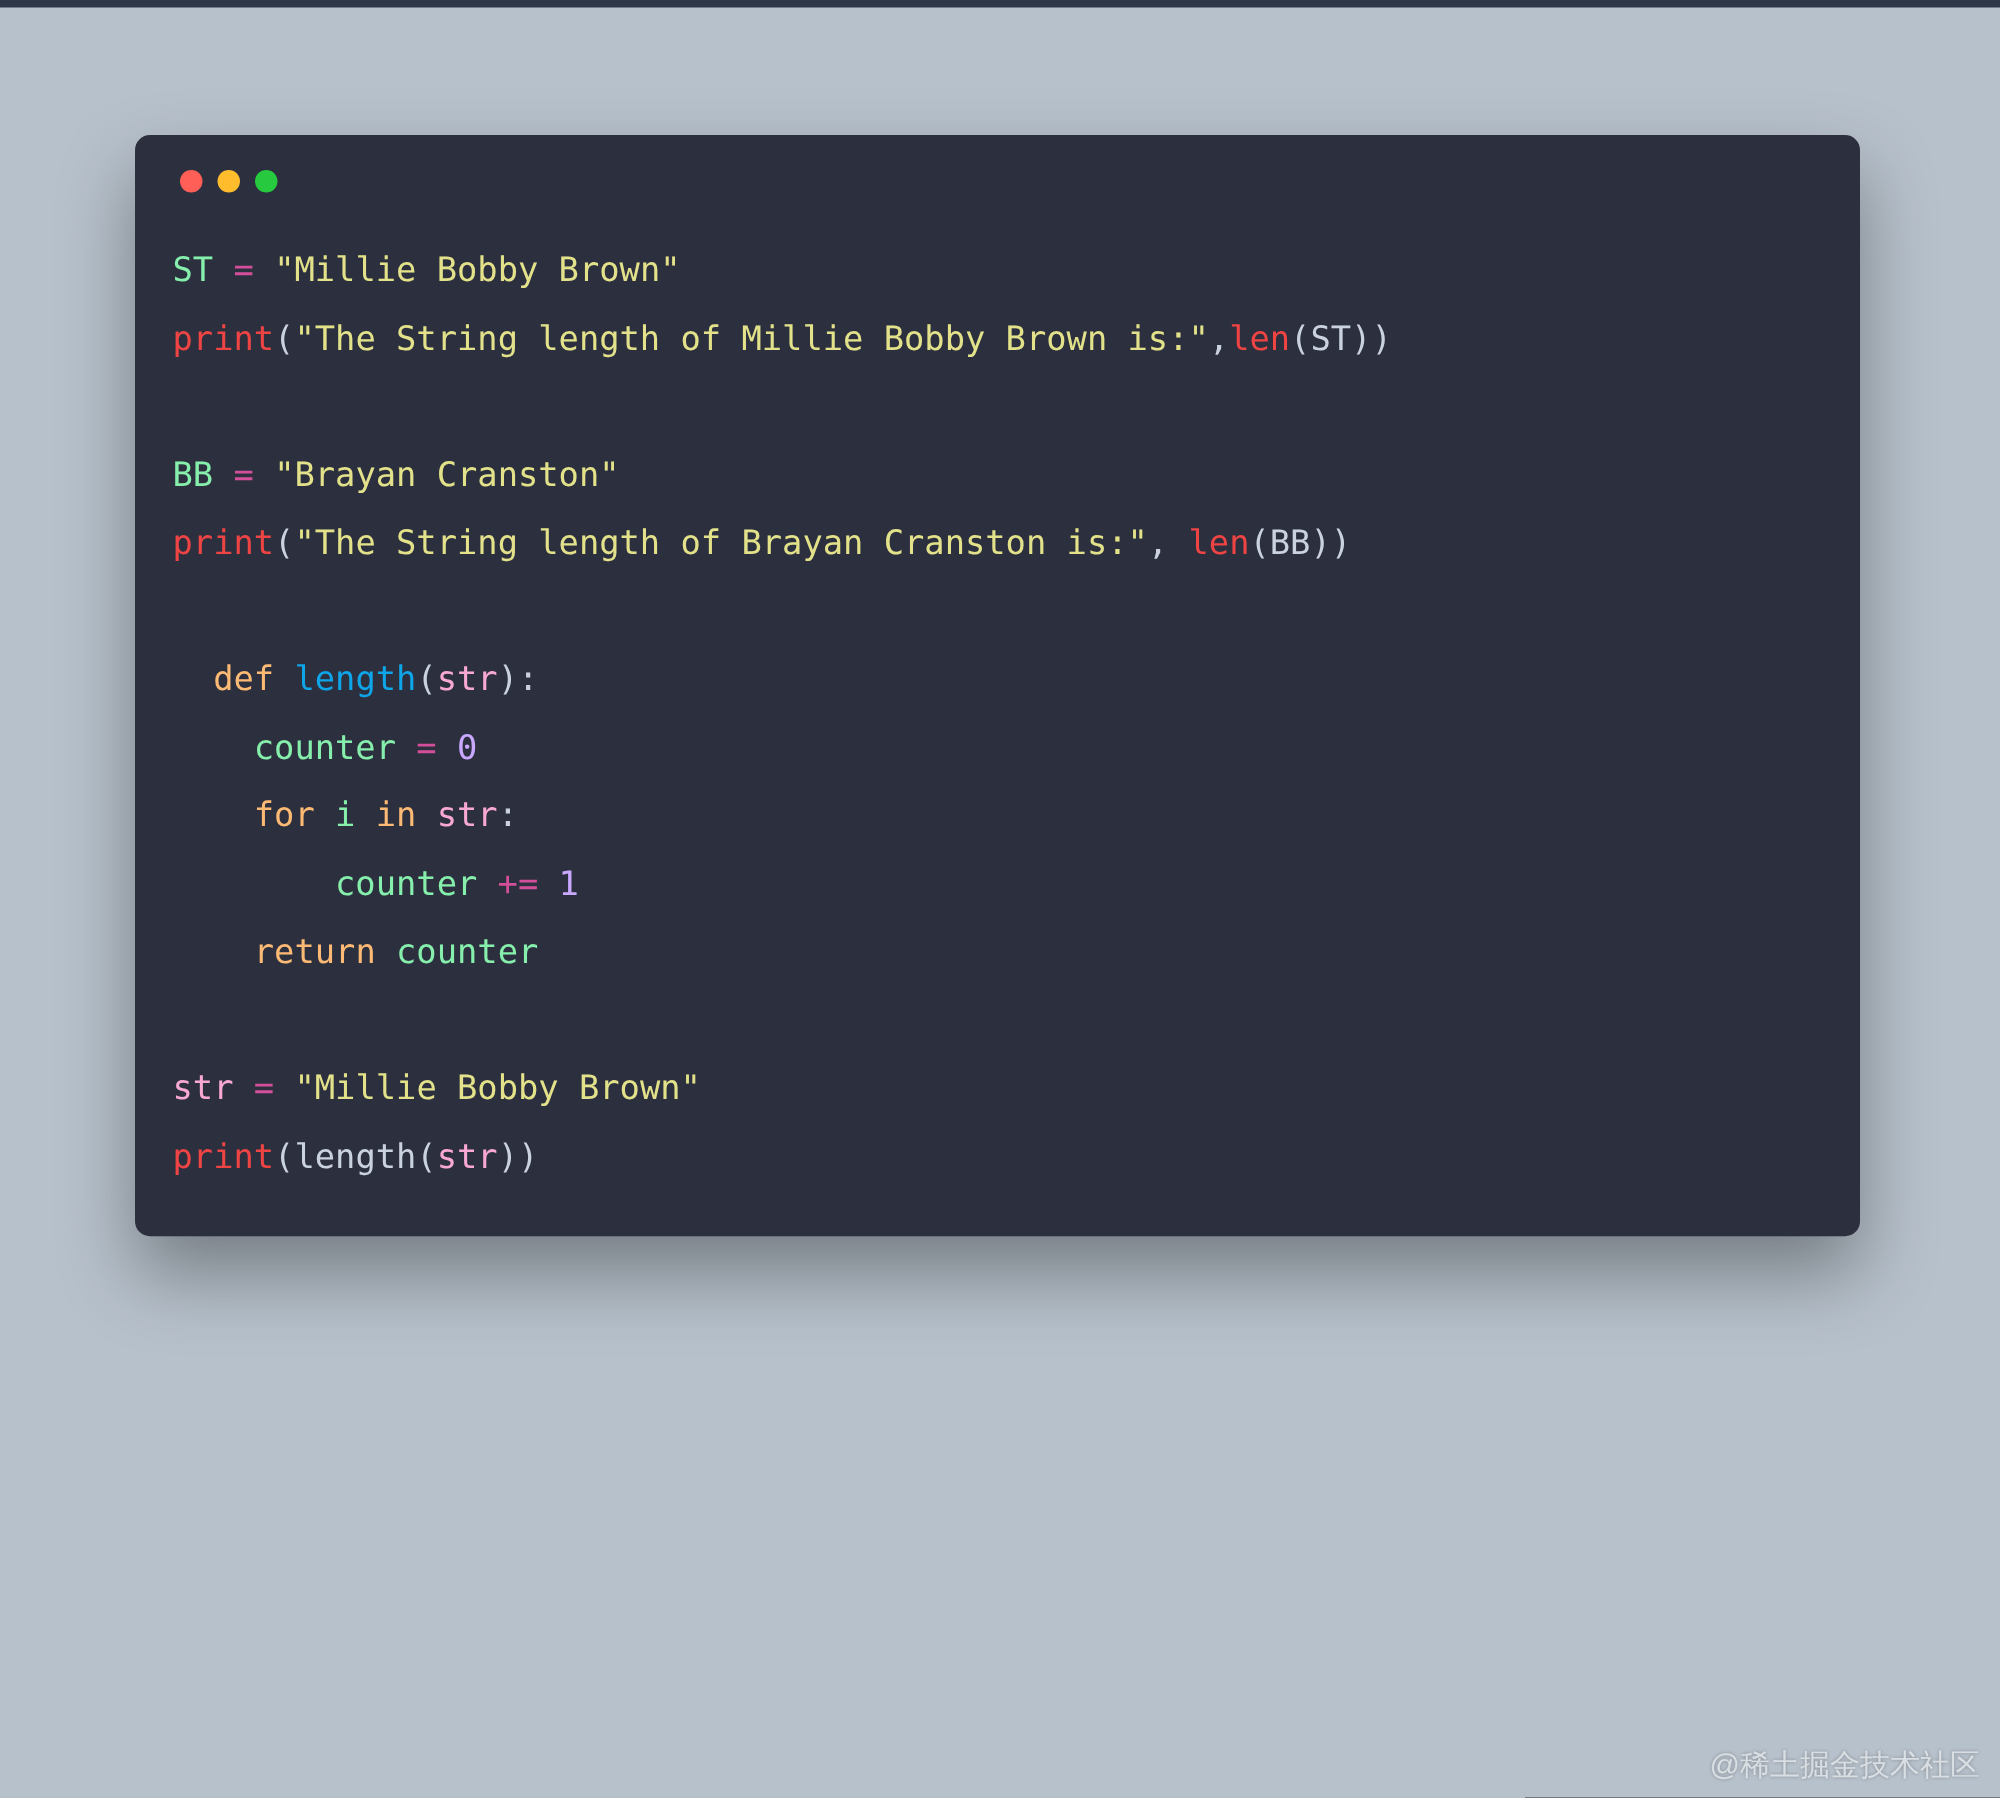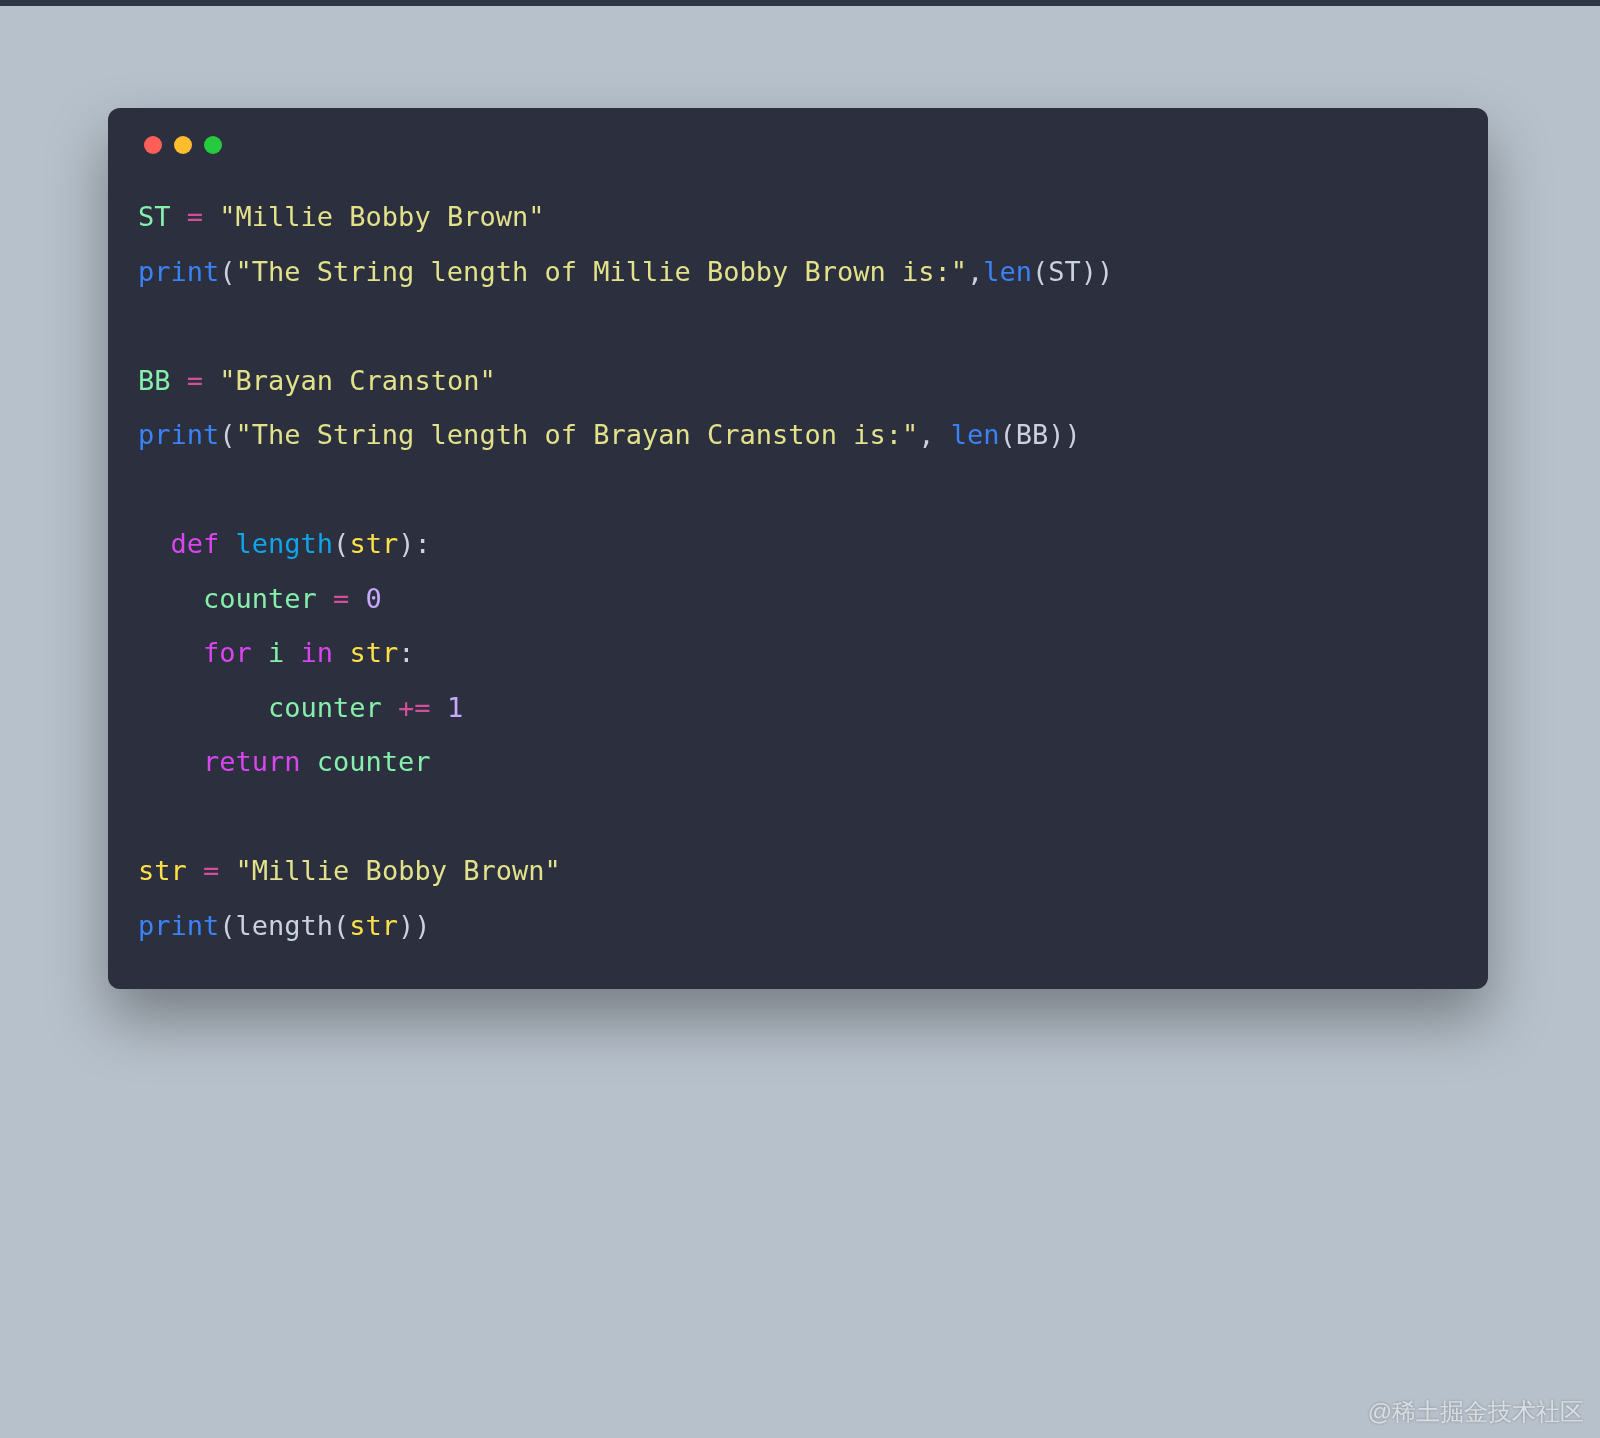--- a/index.html
+++ b/index.html
@@ -41,25 +41,25 @@
   .dot.green { background: #27c93f; }
   .code {
     font-size: 27px;
     line-height: 2.02;
     color: #cbd2df;
     white-space: pre;
   }
   .tok-var   { color: #86efac; }
   .tok-op    { color: #d34f9a; }
   .tok-str   { color: #e3e28a; }
-  .tok-func  { color: #3b82f6; }
+  .tok-func  { color: #ef4444; }
   .tok-punc  { color: #cbd2df; }
-  .tok-kw    { color: #d946ef; }
+  .tok-kw    { color: #fdba74; }
   .tok-def   { color: #0ea5e9; }
-  .tok-param { color: #fde047; }
+  .tok-param { color: #f9a8d4; }
   .tok-num   { color: #c9a8ff; }
   .watermark {
     position: absolute;
     right: 16px;
     bottom: 10px;
     color: #e5e8ec;
     font-family: sans-serif;
     font-size: 24px;
     opacity: 0.75;
     text-shadow: 0 0 3px rgba(0,0,0,0.4);

